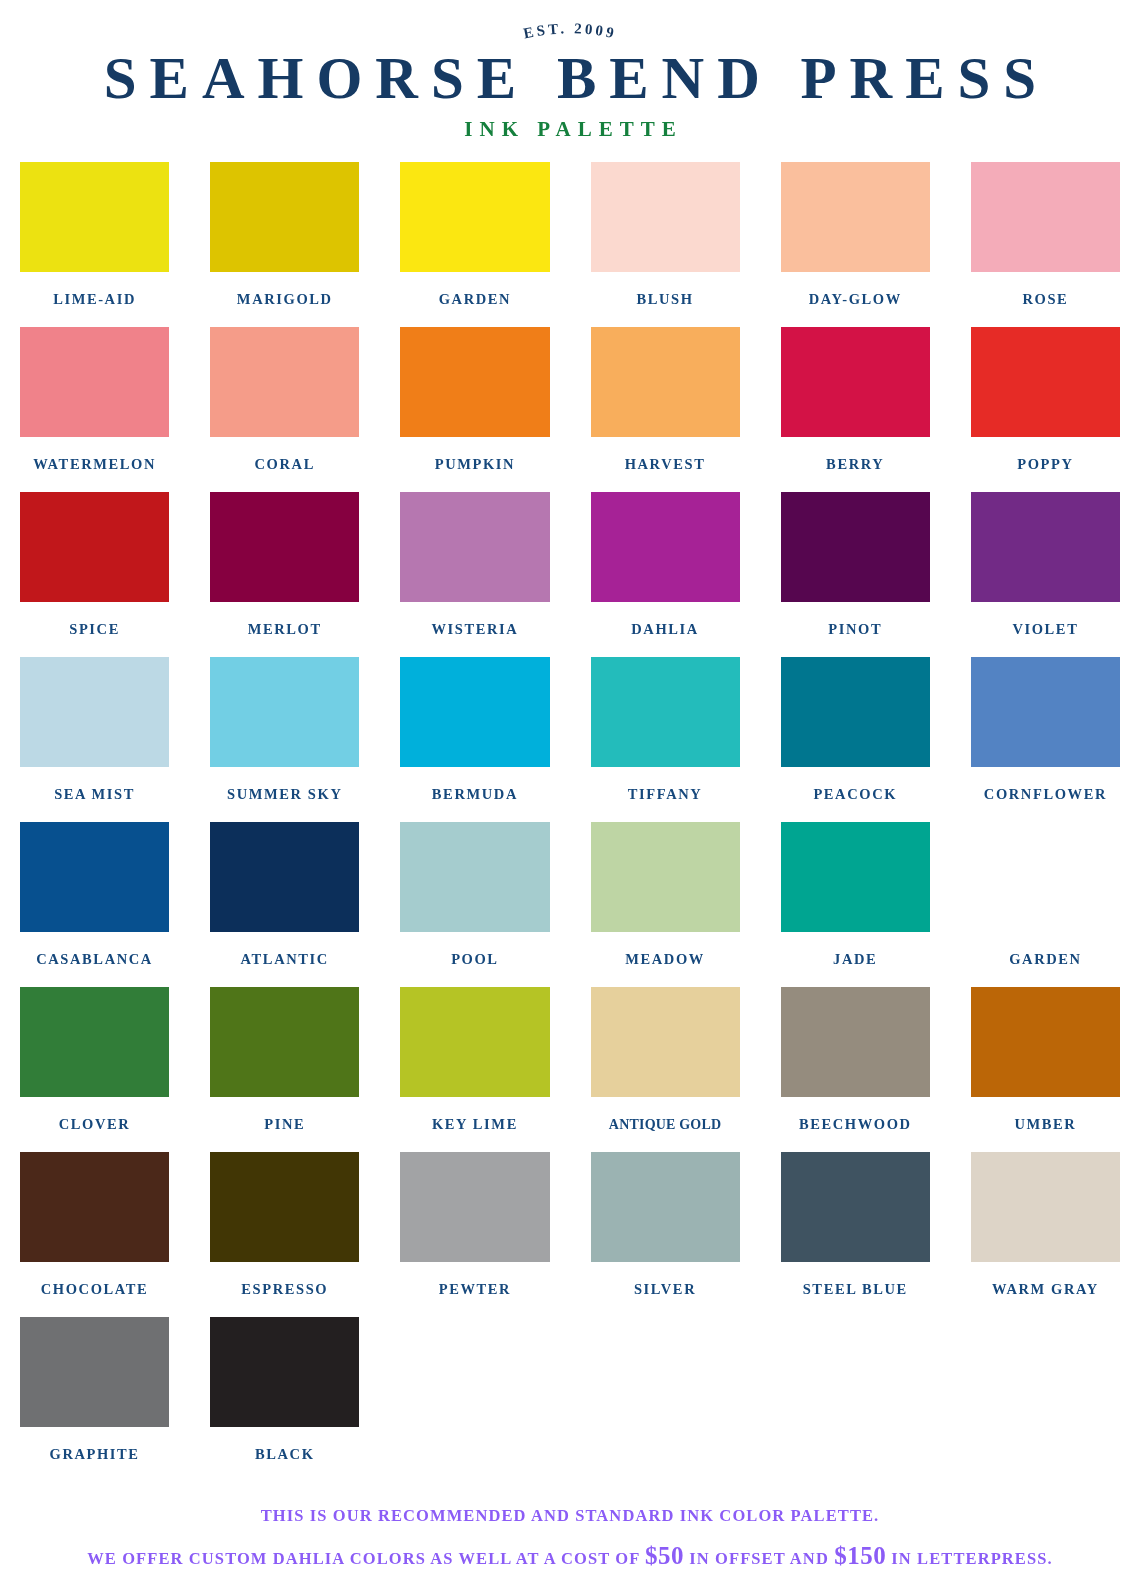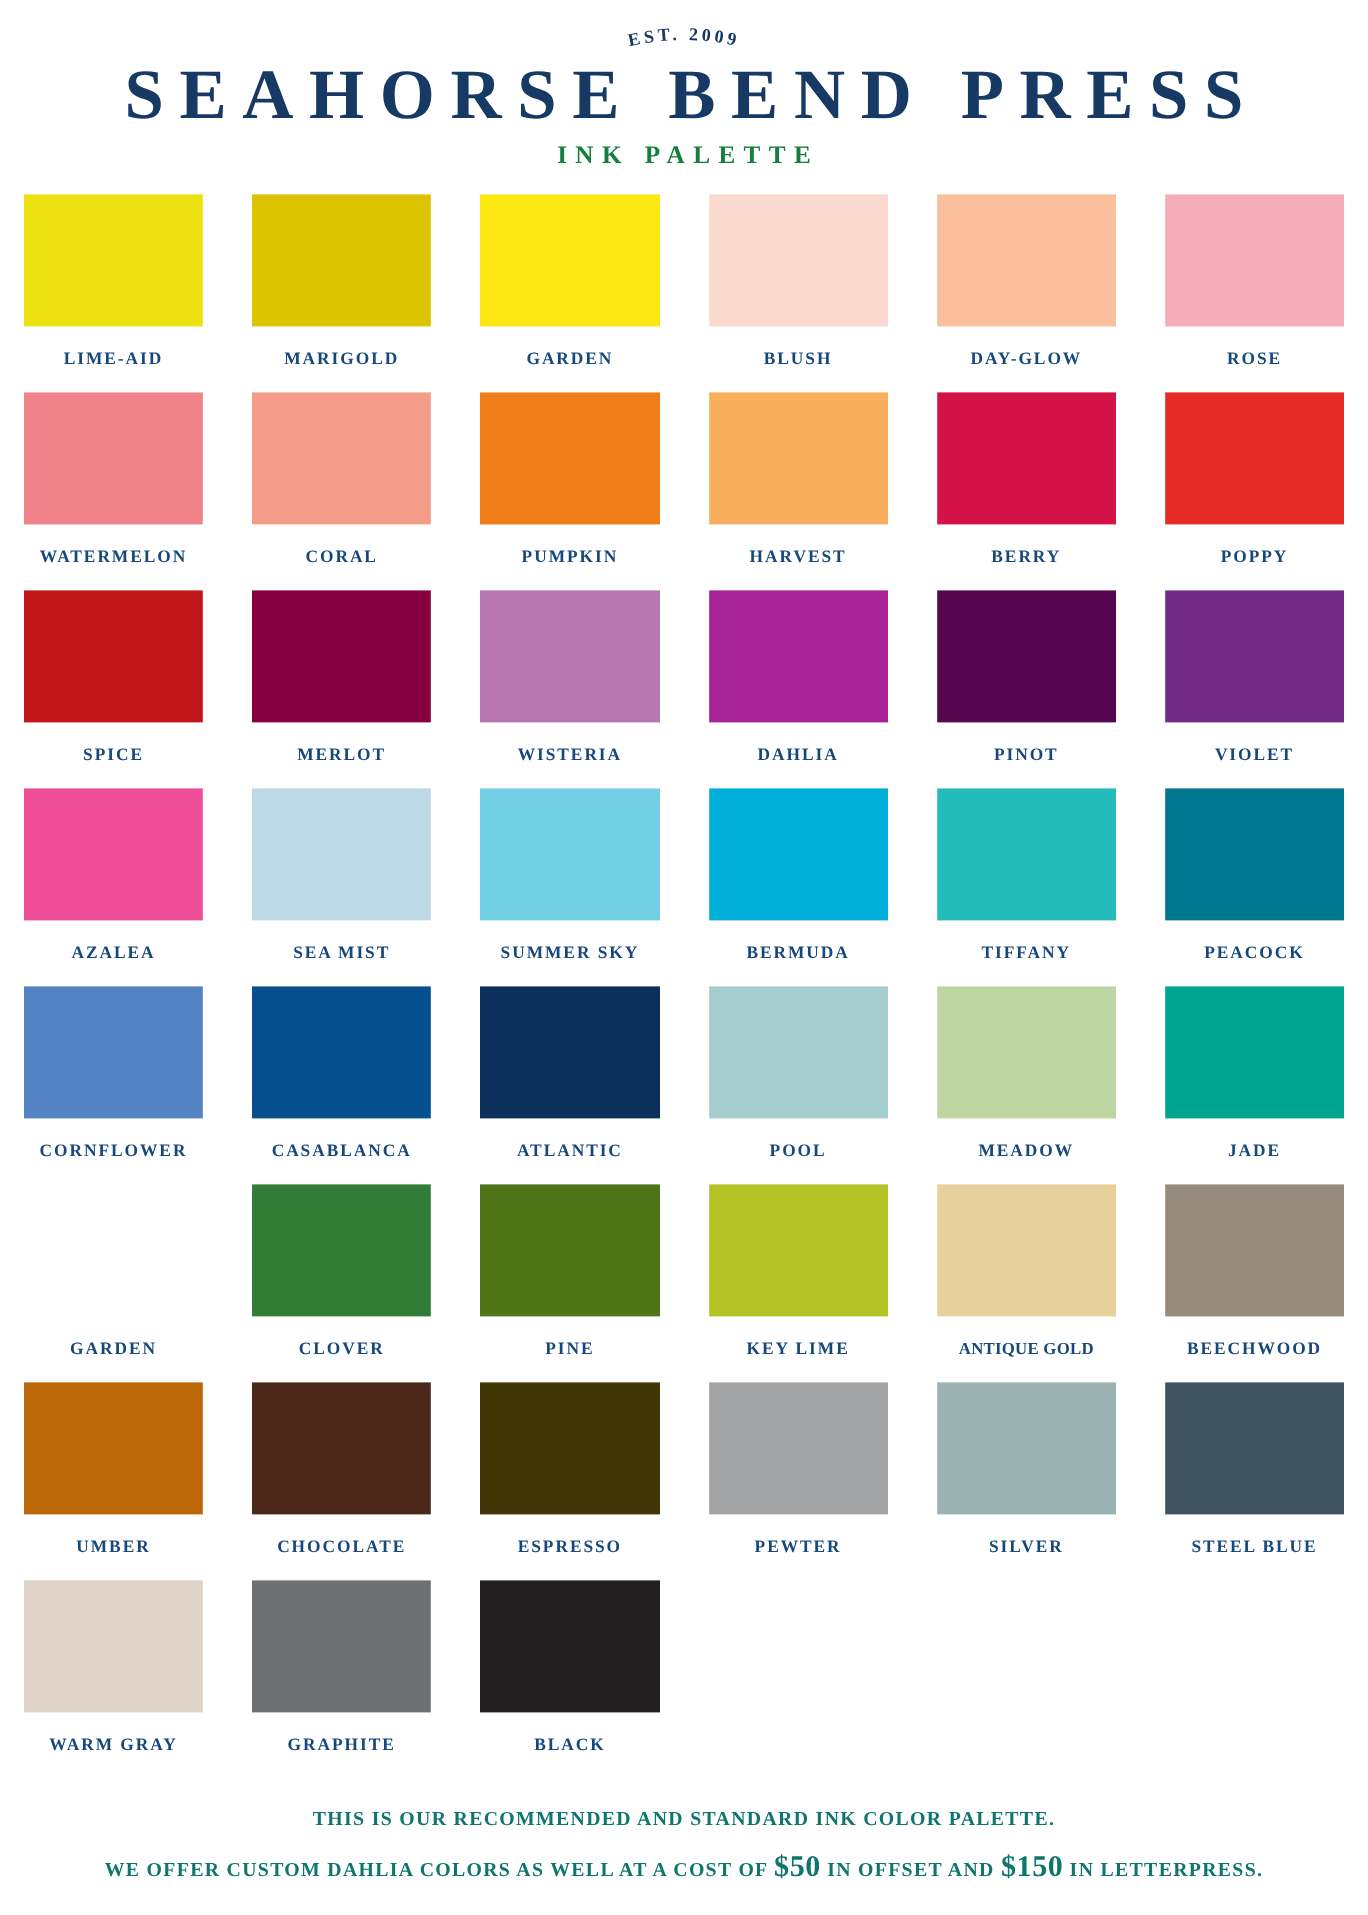--- a/index.html
+++ b/index.html
@@ -97,21 +97,21 @@
 
   
   .footer {
     margin-top: 18px;
     text-align: center;
   }
 
   .footer-line {
     font-family: "Liberation Serif", serif;
     font-weight: bold;
-    color: #0f766e;
+    color: #8b5cf6;
     letter-spacing: 1.1px;
     line-height: 1.95;
   }
 
   .footer-line-1 { font-size: 16.5px; }
   .footer-line-2 { font-size: 16.5px; }
 
   .price {
     font-size: 25px;
     letter-spacing: 0.5px;
@@ -204,24 +204,20 @@
       </div>
       <div class="cell">
         <div class="swatch" style="background: rgb(86, 6, 79);"></div>
         <div class="swatch-label">PINOT</div>
       </div>
       <div class="cell">
         <div class="swatch" style="background: rgb(114, 42, 134);"></div>
         <div class="swatch-label">VIOLET</div>
       </div>
       <div class="cell">
-        <div class="swatch" style="background: rgb(237, 78, 151);"></div>
-        <div class="swatch-label">AZALEA</div>
-      </div>
-      <div class="cell">
         <div class="swatch" style="background: rgb(188, 217, 229);"></div>
         <div class="swatch-label">SEA MIST</div>
       </div>
       <div class="cell">
         <div class="swatch" style="background: rgb(114, 207, 228);"></div>
         <div class="swatch-label">SUMMER SKY</div>
       </div>
       <div class="cell">
         <div class="swatch" style="background: rgb(0, 176, 219);"></div>
         <div class="swatch-label">BERMUDA</div>

